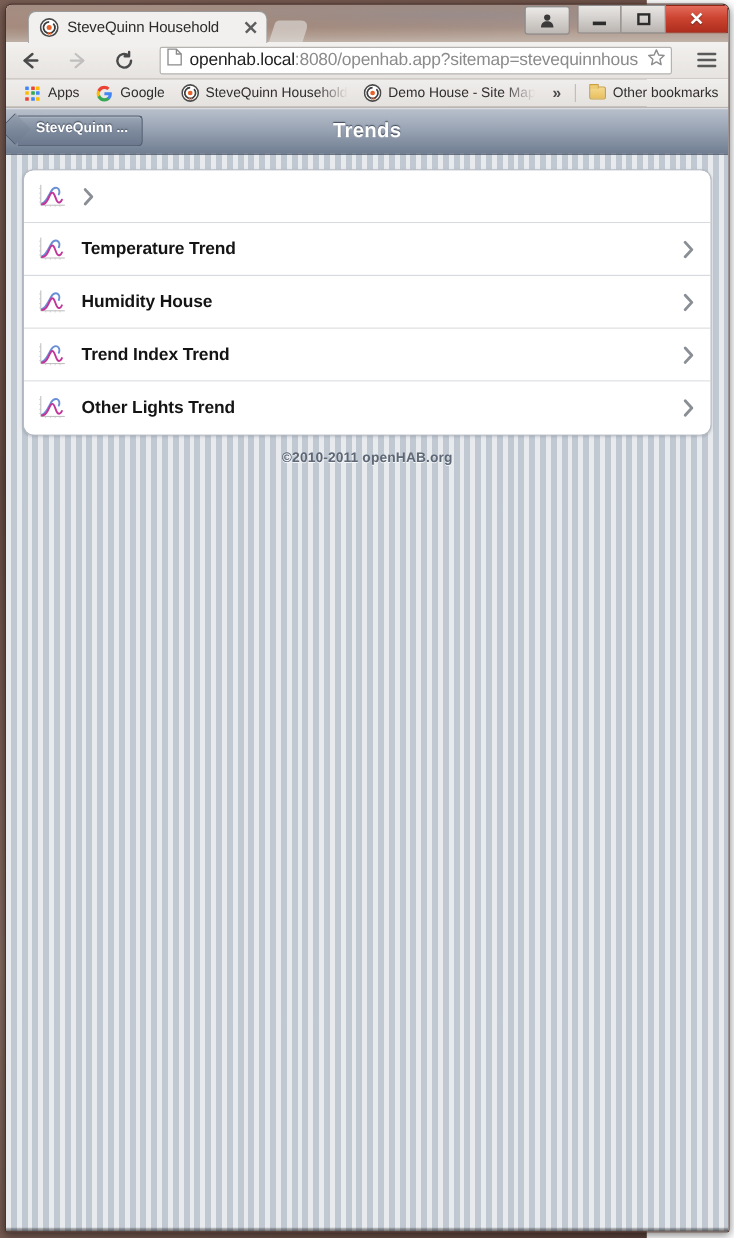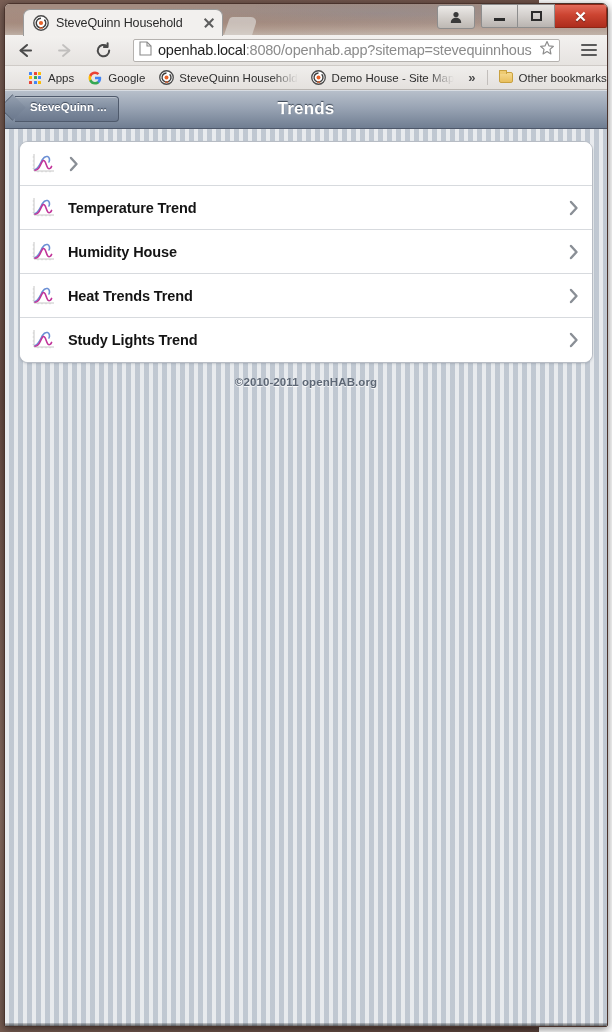--- a/index.html
+++ b/index.html
@@ -211,21 +211,21 @@
   #menu-btn span { display: block; height: 2px; background: #5a5a5a; border-radius: 1px; }
 
   
   #bookmarks {
     flex: 0 0 24px;
     height: 24px;
     background: linear-gradient(180deg, #f0eeec 0%, #e4e1de 100%);
     border-bottom: 1px solid #b9b5b1;
     display: flex;
     align-items: center;
-    padding: 0 16px;
+    padding: 0 8px;
     font-size: 11.5px;
     color: #2e2e2e;
     overflow: hidden;
   }
   .bm {
     display: flex;
     align-items: center;
     padding: 2px 6px;
     margin-right: 1px;
     border-radius: 2px;
@@ -659,21 +659,21 @@
                     <path d="M2.6 16.5 L4 16.5"></path>
                   <path d="M8 19 L8 20.4"></path>
                     <path d="M12 19 L12 20.4"></path>
                     <path d="M16 19 L16 20.4"></path>
                     <path d="M20 19 L20 20.4"></path>
                 </g>
                 <path d="M5 17.5 C8 17 10 12 12.5 7.5 C14 5 15.5 4 17.5 4.6 C19.5 5.2 20 8 19 10" fill="none" stroke="#6b8fd4" stroke-width="1.6" stroke-linecap="round"></path>
                 <path d="M5 18.3 C7.5 18.2 9 16.5 10.5 13 C12 9.6 13 7.6 14.5 9 C16 10.4 16.4 14.6 18 16.2 C19.4 17.6 21 16 21.6 14.4" fill="none" stroke="#c2359a" stroke-width="1.6" stroke-linecap="round"></path>
               </svg>
             </span>
-            <span class="trend-label">Heat Trends Trend</span>
+            <span class="trend-label">Trend Index Trend</span>
             <span class="chevron">
               <svg width="12" height="18" viewBox="0 0 12 18">
                 <path d="M3 3 L8.5 9 L3 15" fill="none" stroke="#8a8f96" stroke-width="2.4" stroke-linecap="round" stroke-linejoin="round"></path>
               </svg>
             </span>
           </div>
 
           <div class="trend-row">
             <span class="chart-ico">
               <svg width="26" height="24" viewBox="0 0 26 24">
@@ -686,21 +686,21 @@
                     <path d="M2.6 16.5 L4 16.5"></path>
                   <path d="M8 19 L8 20.4"></path>
                     <path d="M12 19 L12 20.4"></path>
                     <path d="M16 19 L16 20.4"></path>
                     <path d="M20 19 L20 20.4"></path>
                 </g>
                 <path d="M5 17.5 C8 17 10 12 12.5 7.5 C14 5 15.5 4 17.5 4.6 C19.5 5.2 20 8 19 10" fill="none" stroke="#6b8fd4" stroke-width="1.6" stroke-linecap="round"></path>
                 <path d="M5 18.3 C7.5 18.2 9 16.5 10.5 13 C12 9.6 13 7.6 14.5 9 C16 10.4 16.4 14.6 18 16.2 C19.4 17.6 21 16 21.6 14.4" fill="none" stroke="#c2359a" stroke-width="1.6" stroke-linecap="round"></path>
               </svg>
             </span>
-            <span class="trend-label">Study Lights Trend</span>
+            <span class="trend-label">Other Lights Trend</span>
             <span class="chevron">
               <svg width="12" height="18" viewBox="0 0 12 18">
                 <path d="M3 3 L8.5 9 L3 15" fill="none" stroke="#8a8f96" stroke-width="2.4" stroke-linecap="round" stroke-linejoin="round"></path>
               </svg>
             </span>
           </div>
 
         </div>
 
         <div id="oh-footer">©2010-2011 openHAB.org</div>

